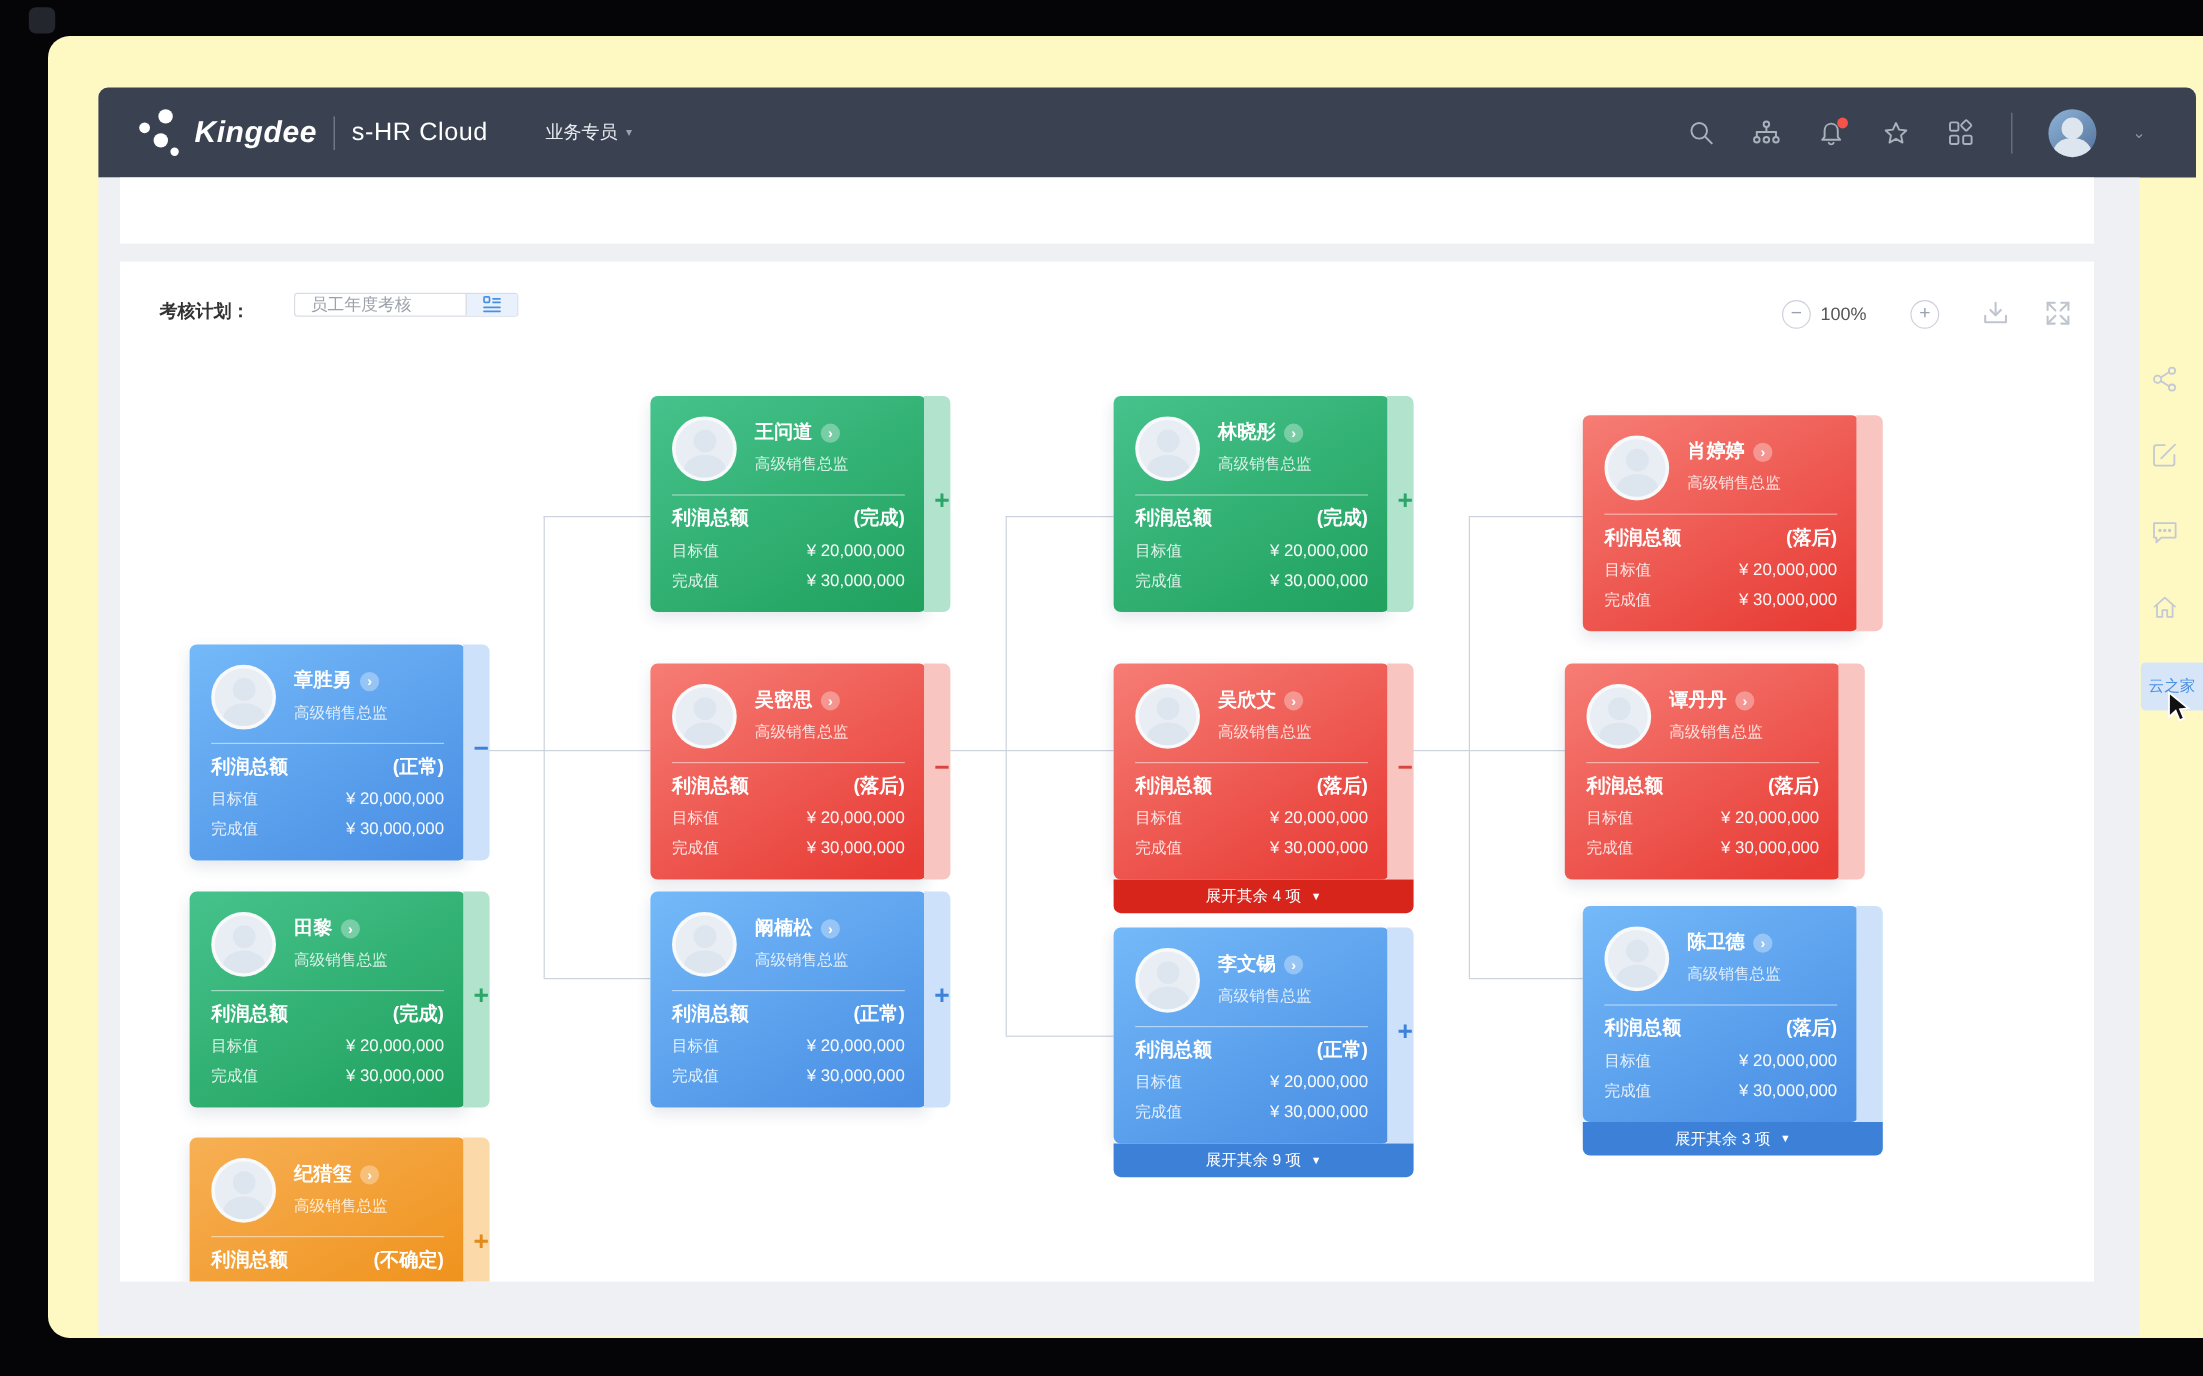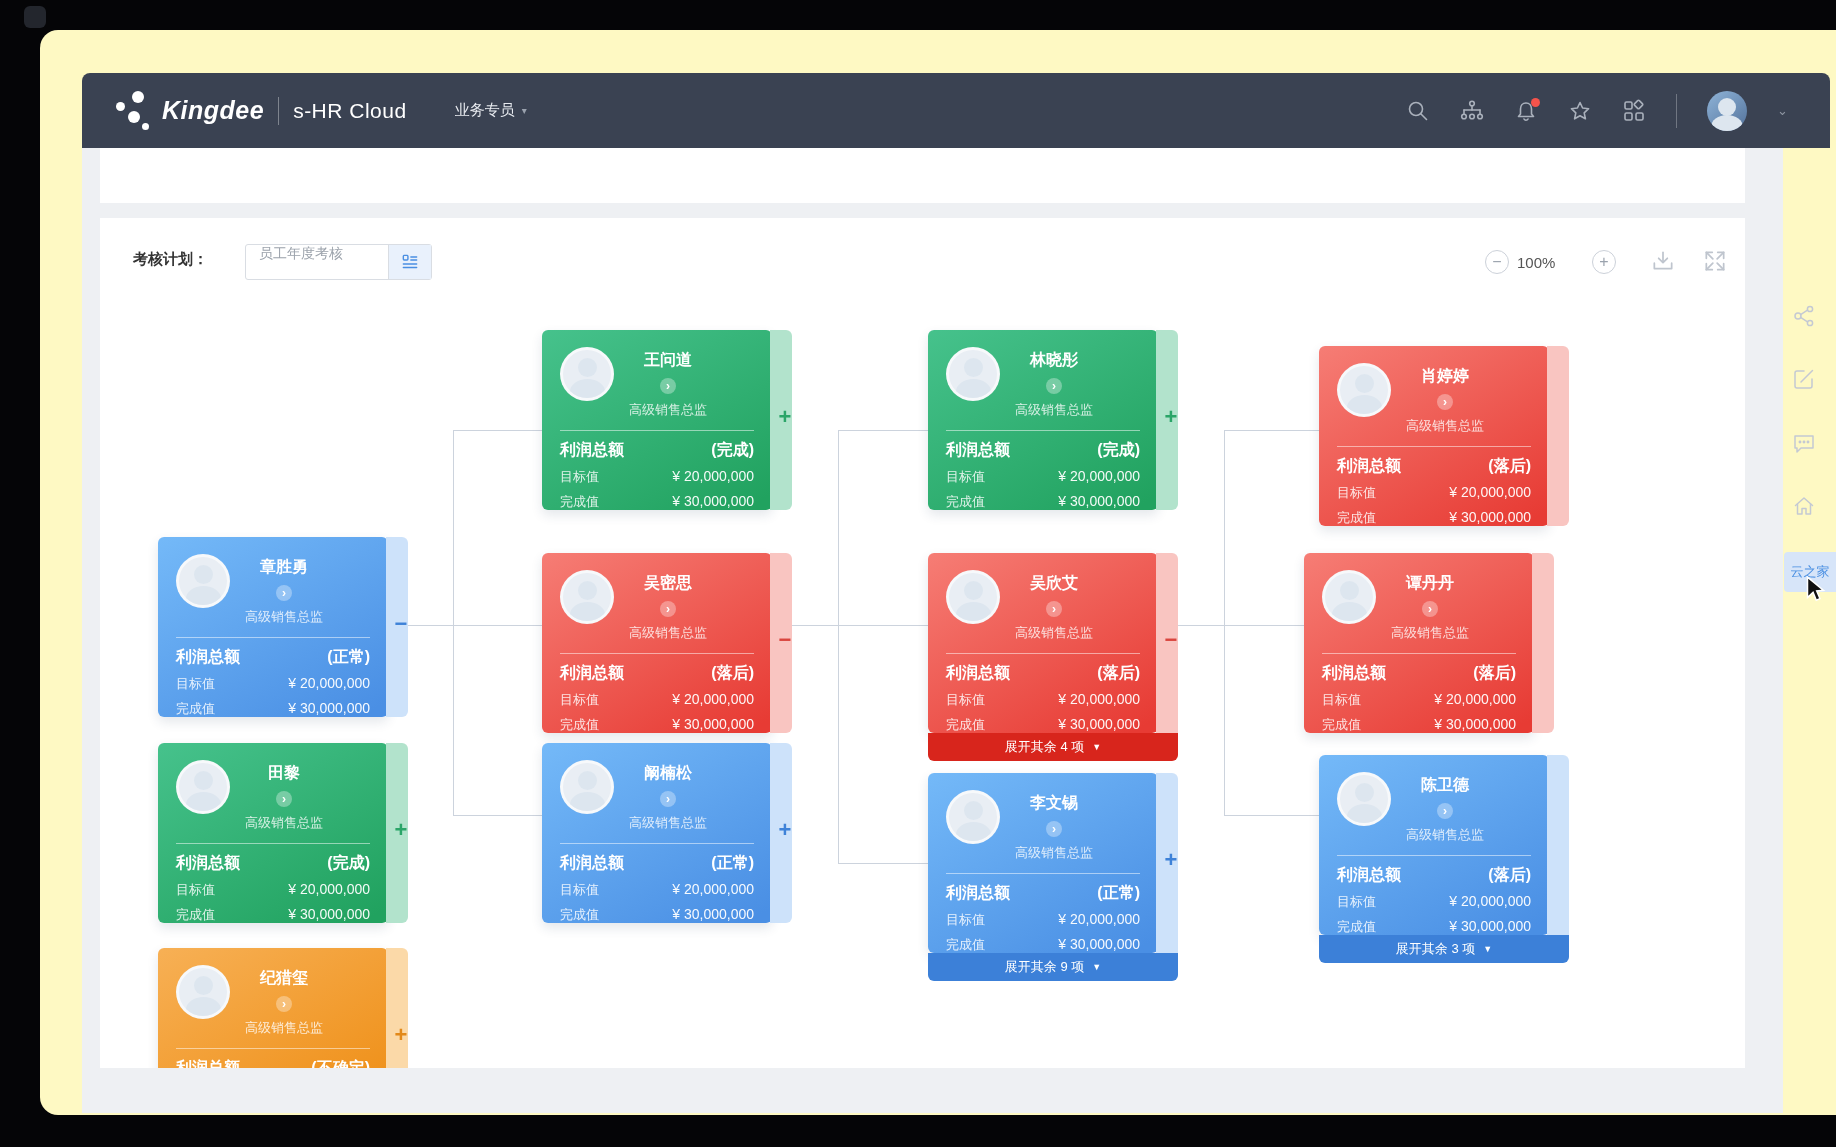--- a/index.html
+++ b/index.html
@@ -30,41 +30,41 @@
   
   #bc-home{left:96px;top:132px;width:24px;height:24px;}
   #bc-chev{left:134px;top:131px;}
   #bc-title{left:156px;top:135px;font-size:15px;color:#4a8fe2;cursor:pointer;}
   
   #appbg{position:absolute;left:42px;top:118px;width:1701px;height:965px;background:#eef0f3;}
   #bcbar{position:absolute;left:60px;top:118px;width:1645px;height:55px;background:#fff;}
   
   #panel{position:absolute;left:60px;top:188px;width:1645px;height:850px;background:#fff;overflow:hidden;}
   .plan-label{left:33px;top:32px;font-size:15px;font-weight:bold;color:#333;}
-  .plan-select{left:145px;top:26px;width:187px;height:36px;border:1px solid #d9dde3;border-radius:3px;
-     box-sizing:border-box;display:flex;background:#fff;cursor:pointer;}
+  .plan-select{left:145px;top:26px;width:187px;height:20px;border:1px solid #d9dde3;border-radius:3px;
+     box-sizing:border-box;display:flex;align-items:center;background:#fff;cursor:pointer;}
   .plan-select .txt{font-size:14px;color:#9ba2ab;padding-left:13px;flex:1;}
   .plan-select .lbtn{width:42px;height:100%;background:#e9f1fc;border-left:1px solid #d9dde3;
      display:flex;align-items:center;justify-content:center;}
   .zoomc{width:24px;height:24px;border:1px solid #ccd1d9;border-radius:50%;color:#9aa2ad;font-size:16px;
      display:flex;align-items:center;justify-content:center;box-sizing:border-box;cursor:pointer;background:#fff;}
   #zoom-level{left:1417px;top:36px;font-size:15px;color:#555;}
   .tool-ic{width:26px;height:26px;cursor:pointer;}
   .tool-ic svg{stroke:#bfc5ce;fill:none;stroke-width:1.6;stroke-linecap:round;stroke-linejoin:round;}
   
   .cline{position:absolute;background:#ccd3dd;}
   
   .card{position:absolute;width:230px;height:180px;border-radius:6px;color:#fff;
         box-shadow:0 5px 12px rgba(30,60,90,.12);}
   .ghost{position:absolute;left:228px;top:0;width:22px;height:180px;border-radius:0 6px 6px 0;}
   .chead{display:flex;gap:15px;padding:17px 18px 0 18px;}
   .avatar{width:54px;height:54px;border-radius:50%;border:3px solid rgba(255,255,255,.65);
      box-sizing:border-box;background:#e9eef4;position:relative;overflow:hidden;flex:none;}
   .who{padding-top:3px;min-width:0;}
-  .nrow{display:flex;align-items:center;gap:7px;font-size:16px;font-weight:bold;flex-direction:column;}
+  .nrow{display:flex;align-items:center;gap:7px;font-size:16px;font-weight:bold;}
   .chev{width:16px;height:16px;border-radius:50%;background:rgba(255,255,255,.33);font-size:12px;
      display:flex;align-items:center;justify-content:center;cursor:pointer;font-weight:bold;}
   .ttl{font-size:13px;color:rgba(255,255,255,.8);margin-top:7px;}
   .cdiv{height:1px;background:rgba(255,255,255,.5);margin:11px 18px 0 18px;}
   .mrow{display:flex;justify-content:space-between;padding:9px 18px 0 18px;font-size:16px;font-weight:bold;}
   .kv{display:flex;justify-content:space-between;padding:7px 18px 0 18px;font-size:13px;color:rgba(255,255,255,.85);}
   .kv .val{font-size:14px;color:rgba(255,255,255,.95);}
   .cfoot{position:absolute;left:0;top:180px;width:250px;height:28px;border-radius:0 0 6px 6px;
      display:flex;align-items:center;justify-content:center;gap:8px;font-size:13px;color:#fff;cursor:pointer;}
   .fcaret{font-size:9px;}

